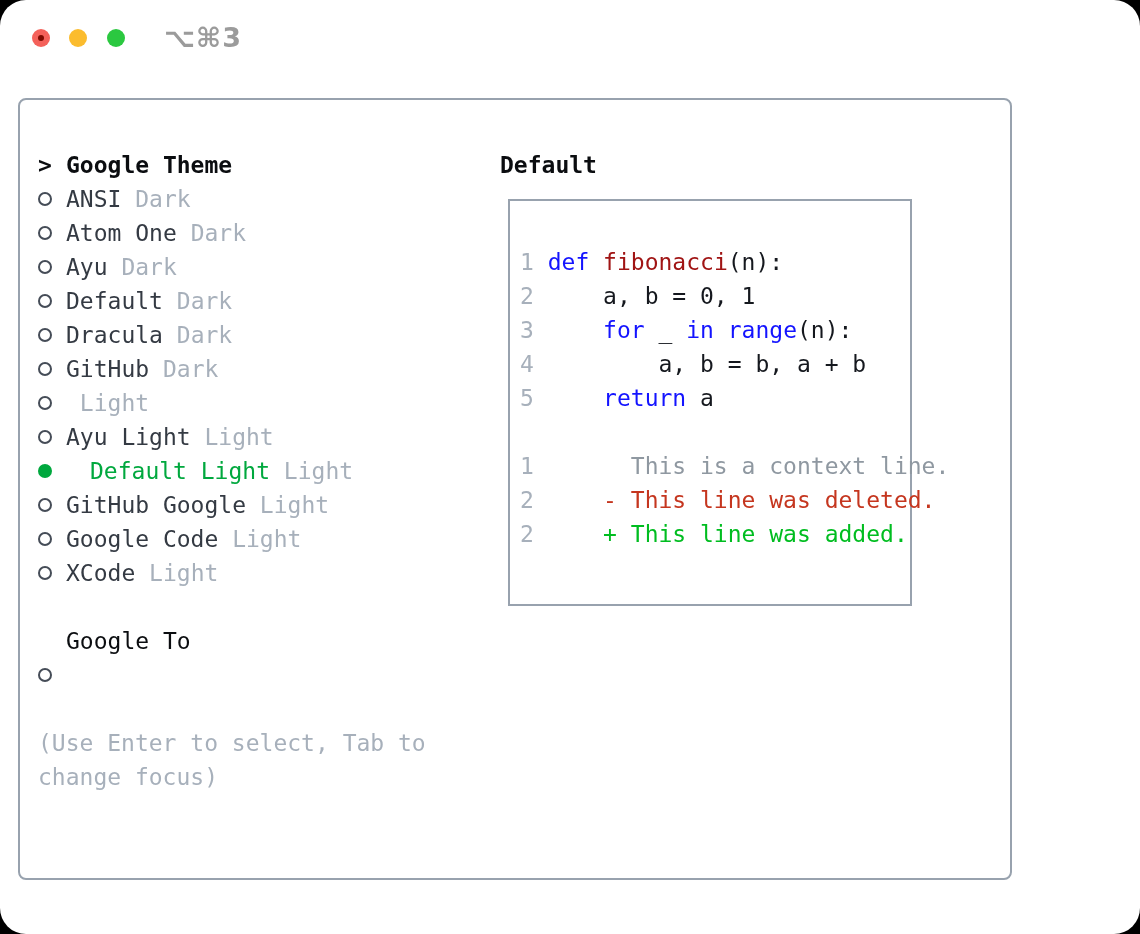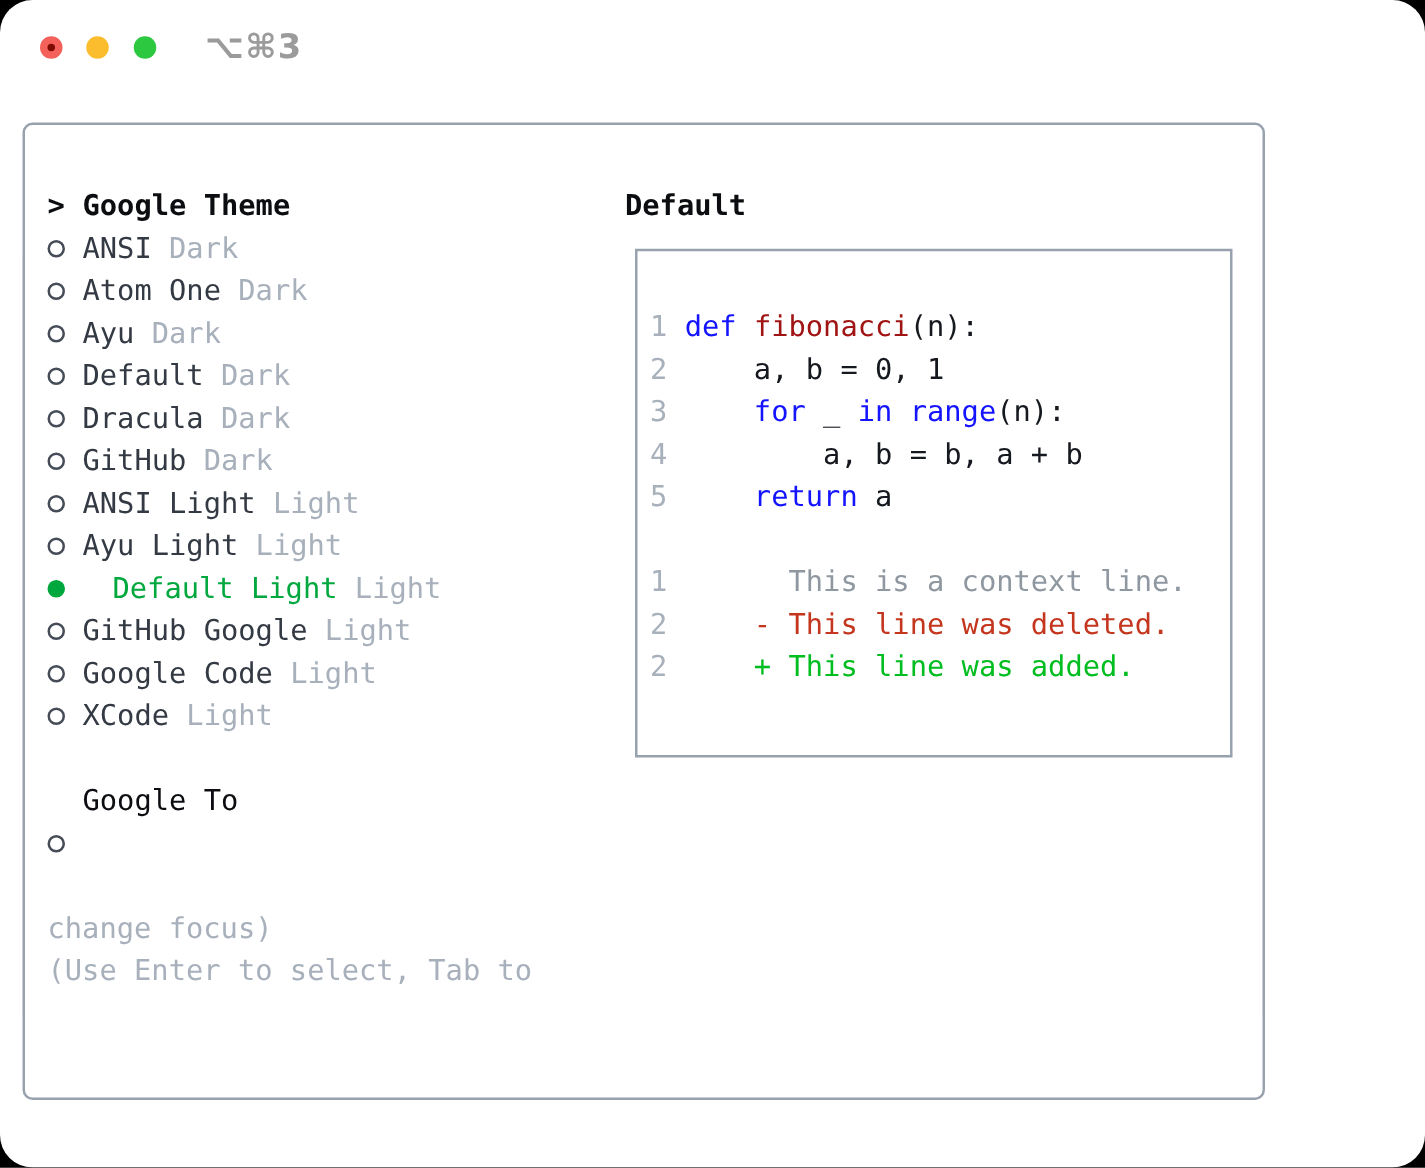--- a/index.html
+++ b/index.html
@@ -35,21 +35,21 @@
   .subheading{color:var(--black);}
   .radio{width:14px;height:14px;border-radius:50%;border:2px solid #454c57;box-sizing:border-box;}
   .radio.sel{background:var(--green_select);border-color:var(--green_select);}
   .nm{color:var(--dark);}
   .nm.sel{color:var(--green_select);margin-left:24px;}
   .tg{color:var(--muted);}
   .hint{color:var(--muted);}
   
   .preview-title{position:absolute;left:480px;top:48px;height:34px;display:flex;align-items:center;font-weight:bold;color:var(--black);}
   .pbox{
-    position:absolute;left:488px;top:99px;width:478px;height:407px;
+    position:absolute;left:488px;top:99px;width:404px;height:407px;
     border:2px solid var(--border);box-sizing:border-box;
   }
   .code{position:absolute;left:10px;top:44px;white-space:pre;}
   .cl{height:34px;}
   .seg-ln{color:var(--muted);}
   .seg-kw{color:var(--blue_keyword);}
   .seg-fn{color:var(--red_function);}
   .seg-pl{color:var(--code_plain);}
   .seg-ctx{color:var(--gray_context);}
   .seg-del{color:var(--red_deleted);}
@@ -74,42 +74,42 @@
         <span class="marker"><span class="prompt">&gt;</span></span><span class="heading">Google Theme</span>
       </div>
 
       <div id="theme-list">
           <div class="row"><span class="marker"><span class="radio"></span></span><span class="nm">ANSI</span><span class="tg"> Dark</span></div>
           <div class="row"><span class="marker"><span class="radio"></span></span><span class="nm">Atom One</span><span class="tg"> Dark</span></div>
           <div class="row"><span class="marker"><span class="radio"></span></span><span class="nm">Ayu</span><span class="tg"> Dark</span></div>
           <div class="row"><span class="marker"><span class="radio"></span></span><span class="nm">Default</span><span class="tg"> Dark</span></div>
           <div class="row"><span class="marker"><span class="radio"></span></span><span class="nm">Dracula</span><span class="tg"> Dark</span></div>
           <div class="row"><span class="marker"><span class="radio"></span></span><span class="nm">GitHub</span><span class="tg"> Dark</span></div>
-          <div class="row"><span class="marker"><span class="radio"></span></span><span class="nm">ANSI Light</span><span class="tg"> Light</span></div>
+          <div class="row"><span class="marker"><span class="radio"></span></span><span class="tg"> Light</span></div>
           <div class="row"><span class="marker"><span class="radio"></span></span><span class="nm">Ayu Light</span><span class="tg"> Light</span></div>
           <div class="row"><span class="marker"><span class="radio sel"></span></span><span class="nm sel">Default Light</span><span class="tg"> Light</span></div>
           <div class="row"><span class="marker"><span class="radio"></span></span><span class="nm">GitHub Google</span><span class="tg"> Light</span></div>
           <div class="row"><span class="marker"><span class="radio"></span></span><span class="nm">Google Code</span><span class="tg"> Light</span></div>
           <div class="row"><span class="marker"><span class="radio"></span></span><span class="nm">XCode</span><span class="tg"> Light</span></div>
         </div>
 
       <div class="spacer"></div>
 
       <div class="row">
         <span class="marker"></span><span class="subheading">Google To</span>
       </div>
 
       <div id="apply-list">
           <div class="row"><span class="marker"><span class="radio"></span></span></div>
         </div>
 
       <div class="spacer"></div>
 
+      <div class="row hint">(Use Enter to select, Tab to</div>
       <div class="row hint">change focus)</div>
-      <div class="row hint">(Use Enter to select, Tab to</div>
     </div>
 
     <div class="preview-title mono">Default</div>
 
     <div class="pbox">
       <div class="code mono" id="code-lines"><div class="cl"><span class="seg-ln">1 </span><span class="seg-kw">def</span><span class="seg-pl"> </span><span class="seg-fn">fibonacci</span><span class="seg-pl">(n):</span></div><div class="cl"><span class="seg-ln">2 </span><span class="seg-pl">    a, b = 0, 1</span></div><div class="cl"><span class="seg-ln">3 </span><span class="seg-pl">    </span><span class="seg-kw">for</span><span class="seg-pl"> _ </span><span class="seg-kw">in</span><span class="seg-pl"> </span><span class="seg-kw">range</span><span class="seg-pl">(n):</span></div><div class="cl"><span class="seg-ln">4 </span><span class="seg-pl">        a, b = b, a + b</span></div><div class="cl"><span class="seg-ln">5 </span><span class="seg-pl">    </span><span class="seg-kw">return</span><span class="seg-pl"> a</span></div><div class="cl"></div><div class="cl"><span class="seg-ln">1 </span><span class="seg-ctx">      This is a context line.</span></div><div class="cl"><span class="seg-ln">2 </span><span class="seg-del">    - This line was deleted.</span></div><div class="cl"><span class="seg-ln">2 </span><span class="seg-add">    + This line was added.</span></div></div>
     </div>
 
   </div>
 </div>

